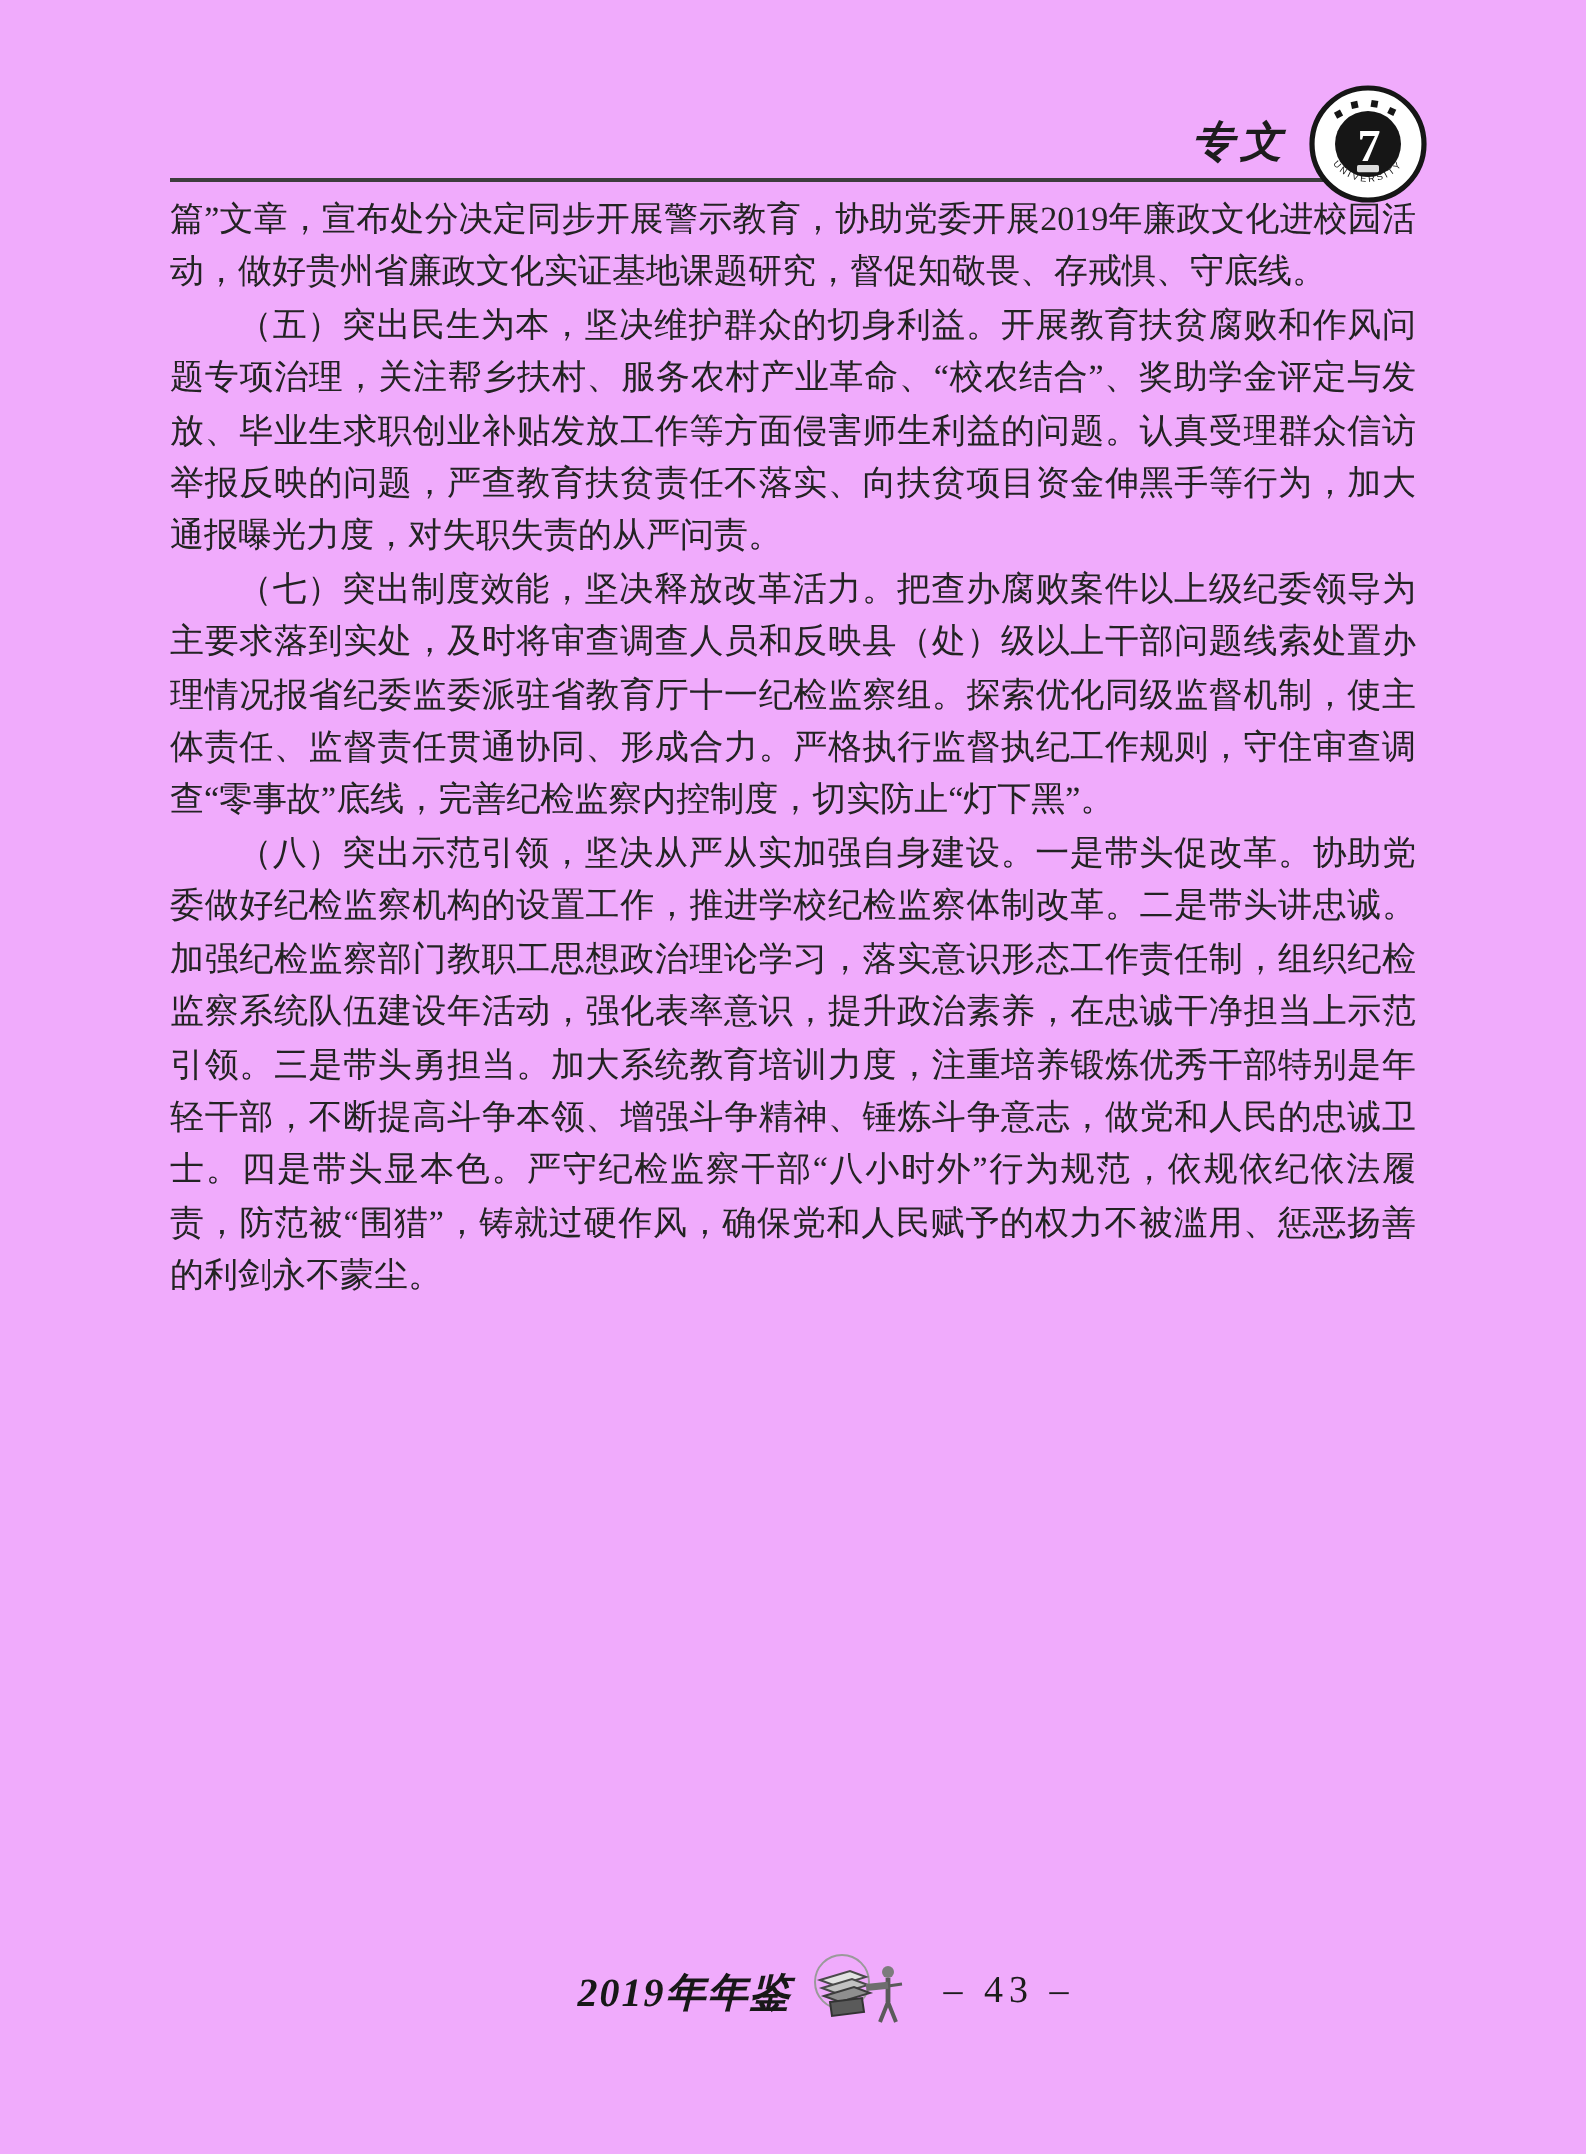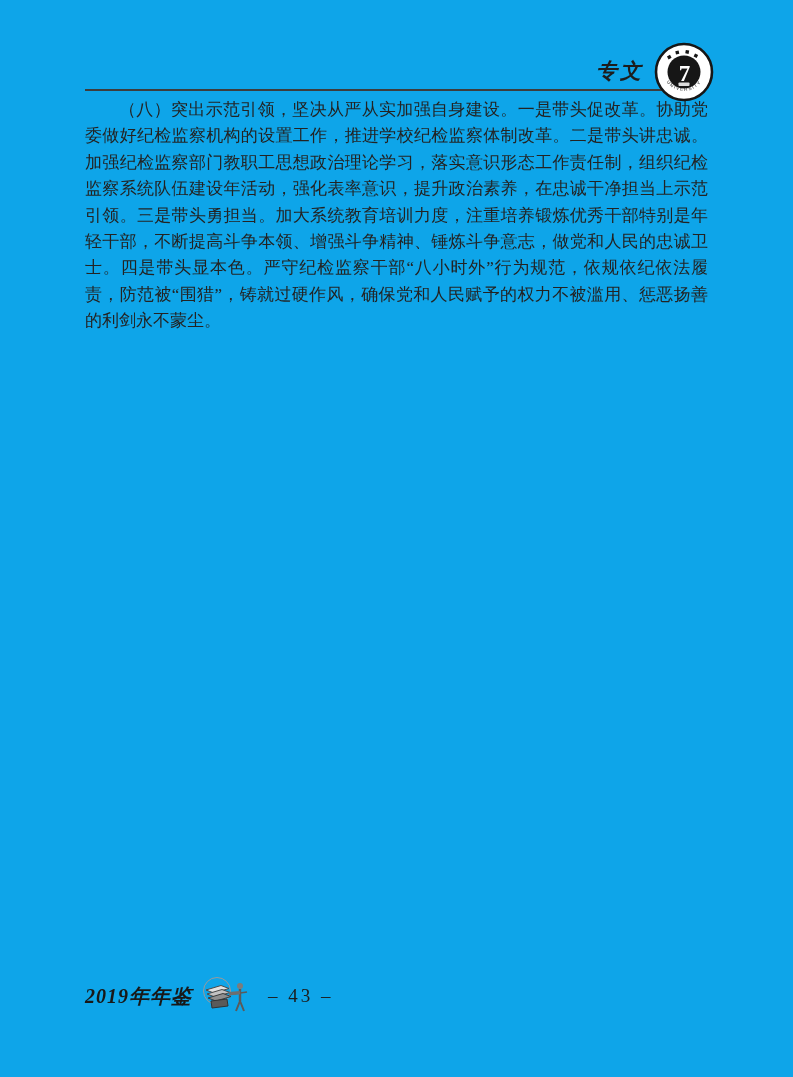--- a/index.html
+++ b/index.html
@@ -1,20 +1,20 @@
 <!DOCTYPE html>
 <html><head>
 <meta charset="utf-8">
 <style>
   html, body { margin: 0; padding: 0; background: #ffffff; }
   .page {
     position: relative;
     width: 793px;
     height: 1077px;
-    background: #0ea5e9;
+    background: #f0abfc;
     overflow: hidden;
     font-family: "Liberation Serif", "DejaVu Serif", serif;
     color: #242424;
   }
   
   .header-rule {
     position: absolute;
     left: 85px;
     top: 89px;
     width: 588px;
@@ -51,21 +51,21 @@
   }
   .content p { margin: 0; }
   .content p.ind { text-indent: 2em; }
   
   .footer {
     position: absolute;
     left: 85px;
     top: 975px;
     width: 656px;
     display: flex;
-    justify-content: flex-start;
+    justify-content: center;
     align-items: center;
   }
   .yearbook-label {
     font-size: 20px;
     font-style: italic;
     font-weight: bold;
     color: #181818;
     letter-spacing: 1px;
     margin-right: 8px;
   }
@@ -99,20 +99,23 @@
       <rect x="40.5" y="12.0" width="3.4" height="3.4" transform="rotate(26 42 13)"></rect>
     </g>
     <text x="30.5" y="38.5" text-anchor="middle" font-size="23" font-weight="bold" font-family="Liberation Serif, DejaVu Serif, serif" fill="#ffffff">7</text>
     <rect x="24.5" y="40.5" width="11" height="3.6" rx="0.8" fill="#ffffff" opacity="0.85"></rect>
     <text font-size="4.6" fill="#161616" letter-spacing="1.3" font-family="Liberation Sans, DejaVu Sans, sans-serif">
       <textPath href="#arcBottom" startOffset="50%" text-anchor="middle">UNIVERSITY</textPath>
     </text>
   </svg>
 
   <div class="content">
+    <p class="cont">篇”文章，宣布处分决定同步开展警示教育，协助党委开展2019年廉政文化进校园活动，做好贵州省廉政文化实证基地课题研究，督促知敬畏、存戒惧、守底线。</p>
+    <p class="ind">（五）突出民生为本，坚决维护群众的切身利益。开展教育扶贫腐败和作风问题专项治理，关注帮乡扶村、服务农村产业革命、“校农结合”、奖助学金评定与发放、毕业生求职创业补贴发放工作等方面侵害师生利益的问题。认真受理群众信访举报反映的问题，严查教育扶贫责任不落实、向扶贫项目资金伸黑手等行为，加大通报曝光力度，对失职失责的从严问责。</p>
+    <p class="ind">（七）突出制度效能，坚决释放改革活力。把查办腐败案件以上级纪委领导为主要求落到实处，及时将审查调查人员和反映县（处）级以上干部问题线索处置办理情况报省纪委监委派驻省教育厅十一纪检监察组。探索优化同级监督机制，使主体责任、监督责任贯通协同、形成合力。严格执行监督执纪工作规则，守住审查调查“零事故”底线，完善纪检监察内控制度，切实防止“灯下黑”。</p>
     <p class="ind">（八）突出示范引领，坚决从严从实加强自身建设。一是带头促改革。协助党委做好纪检监察机构的设置工作，推进学校纪检监察体制改革。二是带头讲忠诚。加强纪检监察部门教职工思想政治理论学习，落实意识形态工作责任制，组织纪检监察系统队伍建设年活动，强化表率意识，提升政治素养，在忠诚干净担当上示范引领。三是带头勇担当。加大系统教育培训力度，注重培养锻炼优秀干部特别是年轻干部，不断提高斗争本领、增强斗争精神、锤炼斗争意志，做党和人民的忠诚卫士。四是带头显本色。严守纪检监察干部“八小时外”行为规范，依规依纪依法履责，防范被“围猎”，铸就过硬作风，确保党和人民赋予的权力不被滥用、惩恶扬善的利剑永不蒙尘。</p>
   </div>
 
   <div class="footer">
     <span class="yearbook-label">2019年年鉴</span>
 
     <svg class="footer-emblem" width="52" height="42" viewBox="0 0 52 42" xmlns="http://www.w3.org/2000/svg">
       <circle cx="17" cy="16" r="13.5" fill="none" stroke="#9a9a9a" stroke-width="1"></circle>
 
       <polygon points="6,15 21,10.5 29,13.5 14,18" fill="#e2e2e2" stroke="#4a4a4a" stroke-width="1"></polygon>

